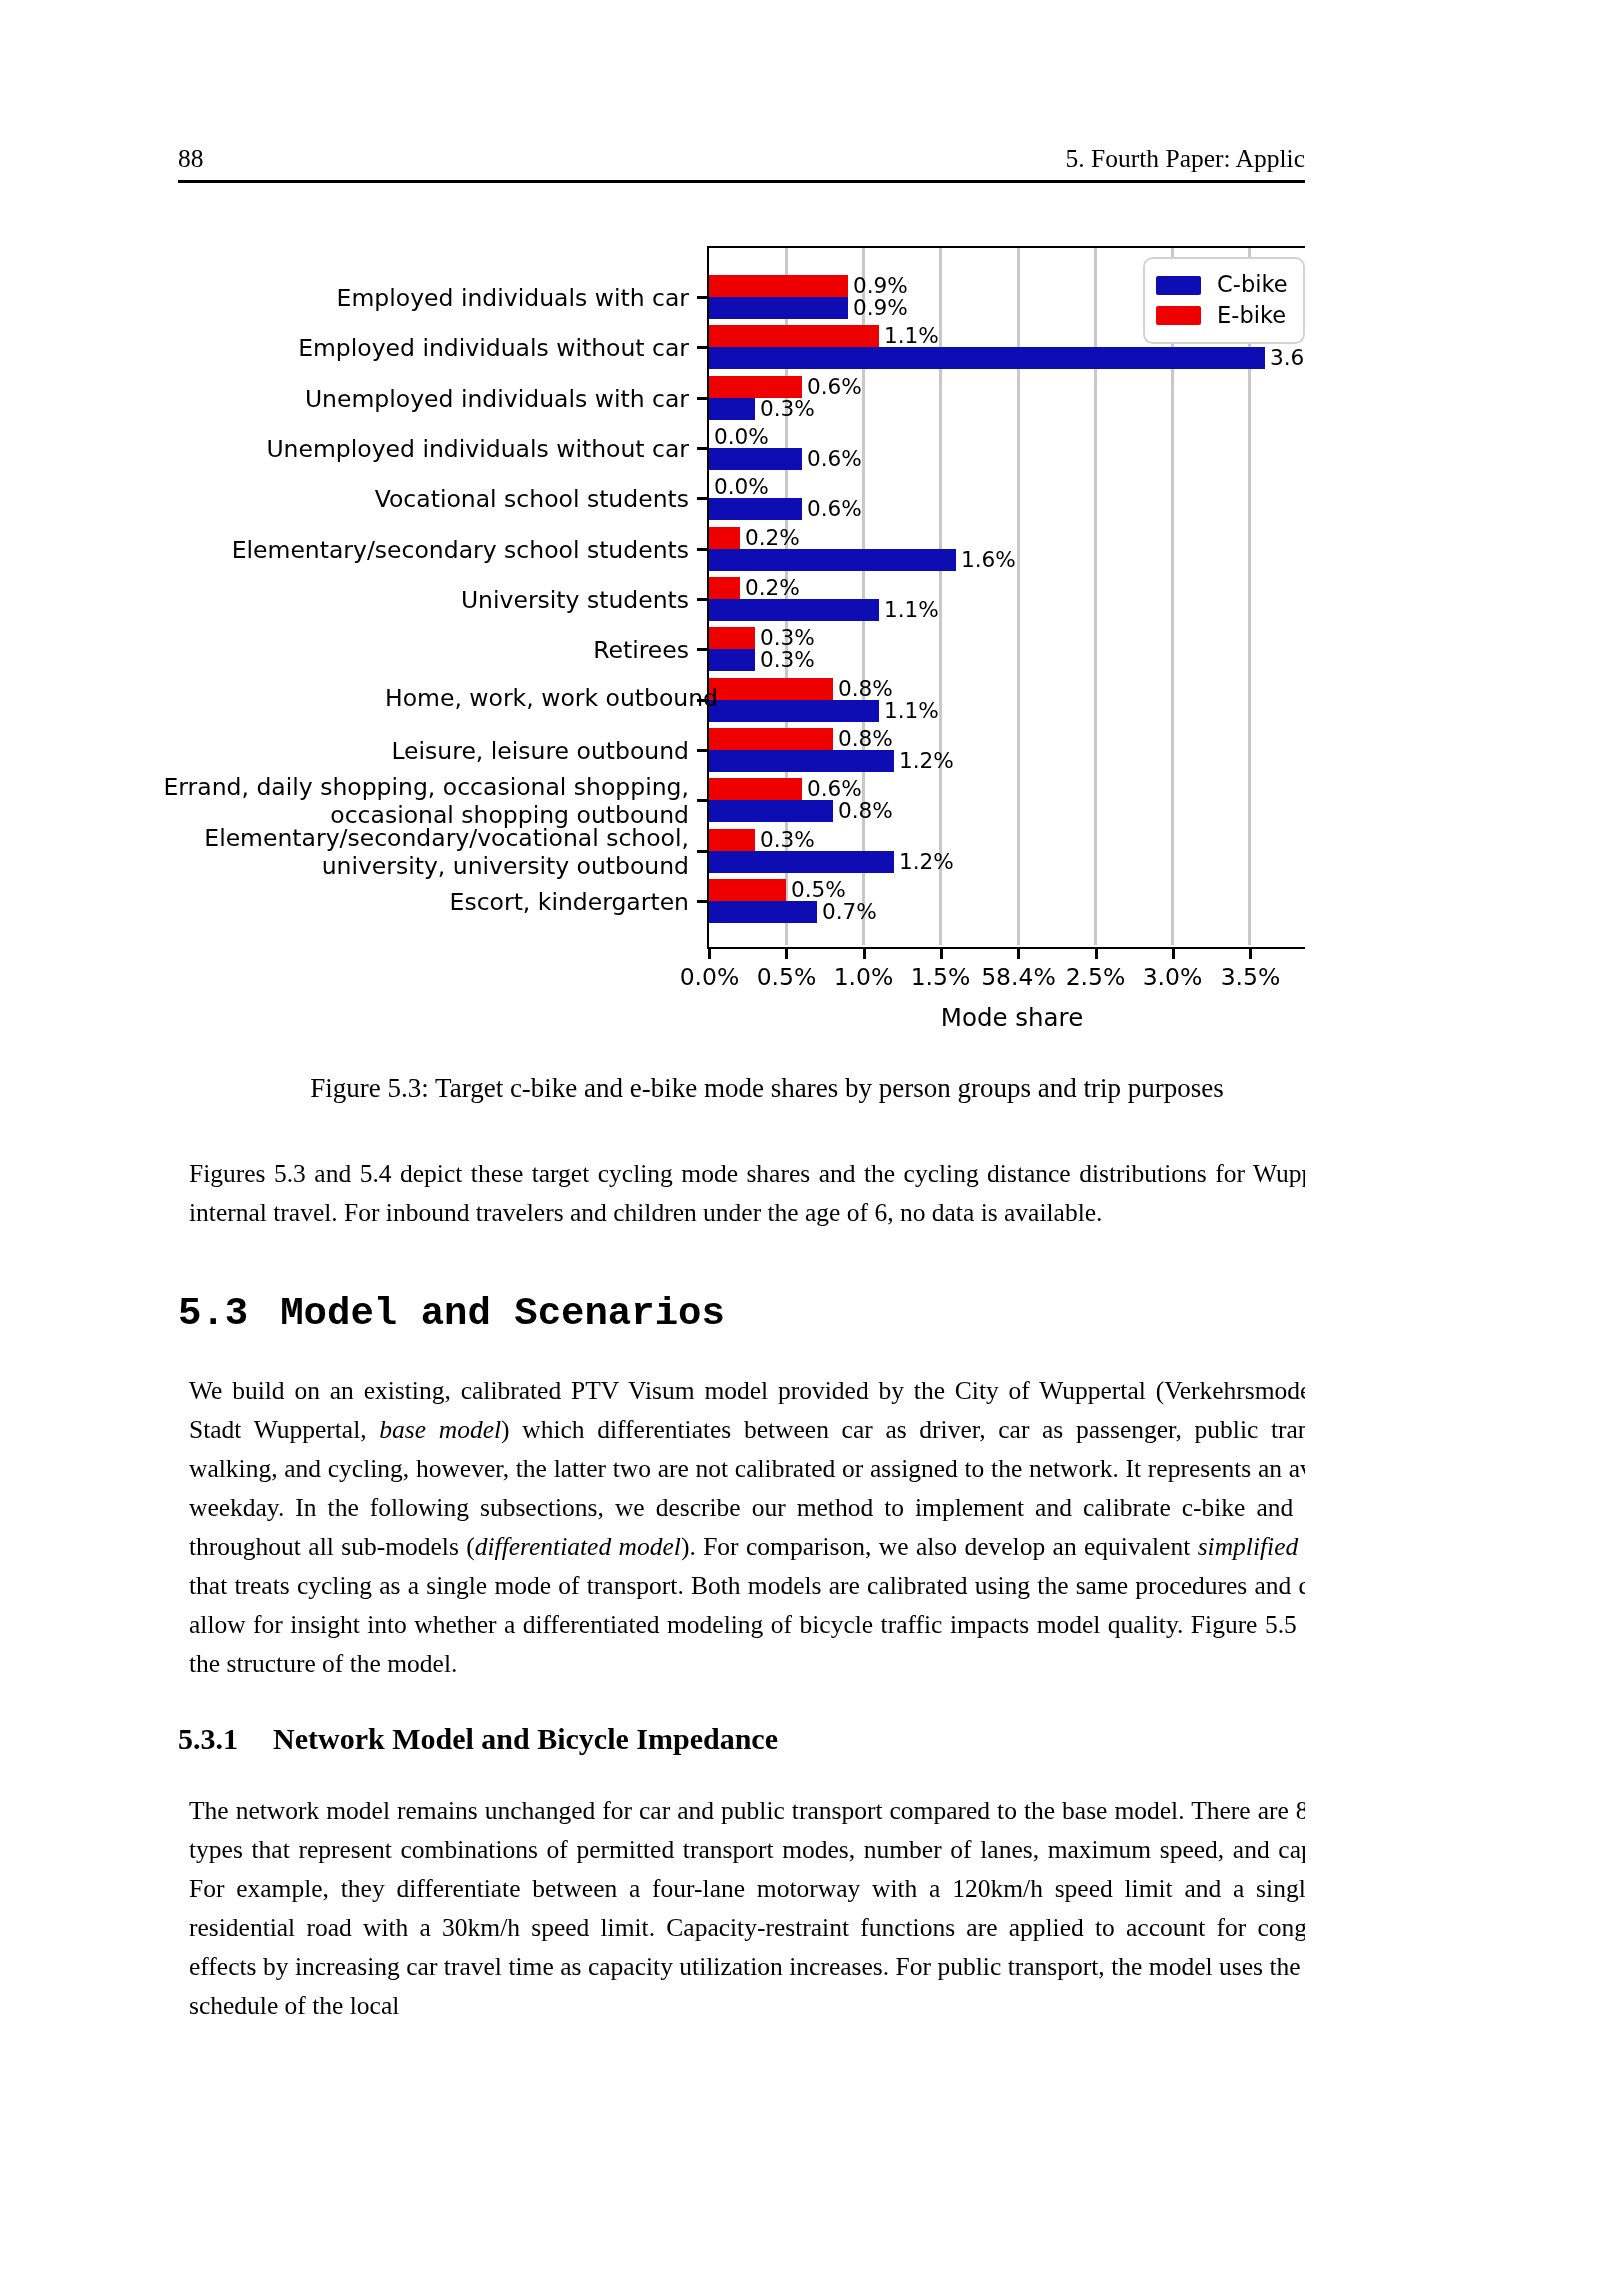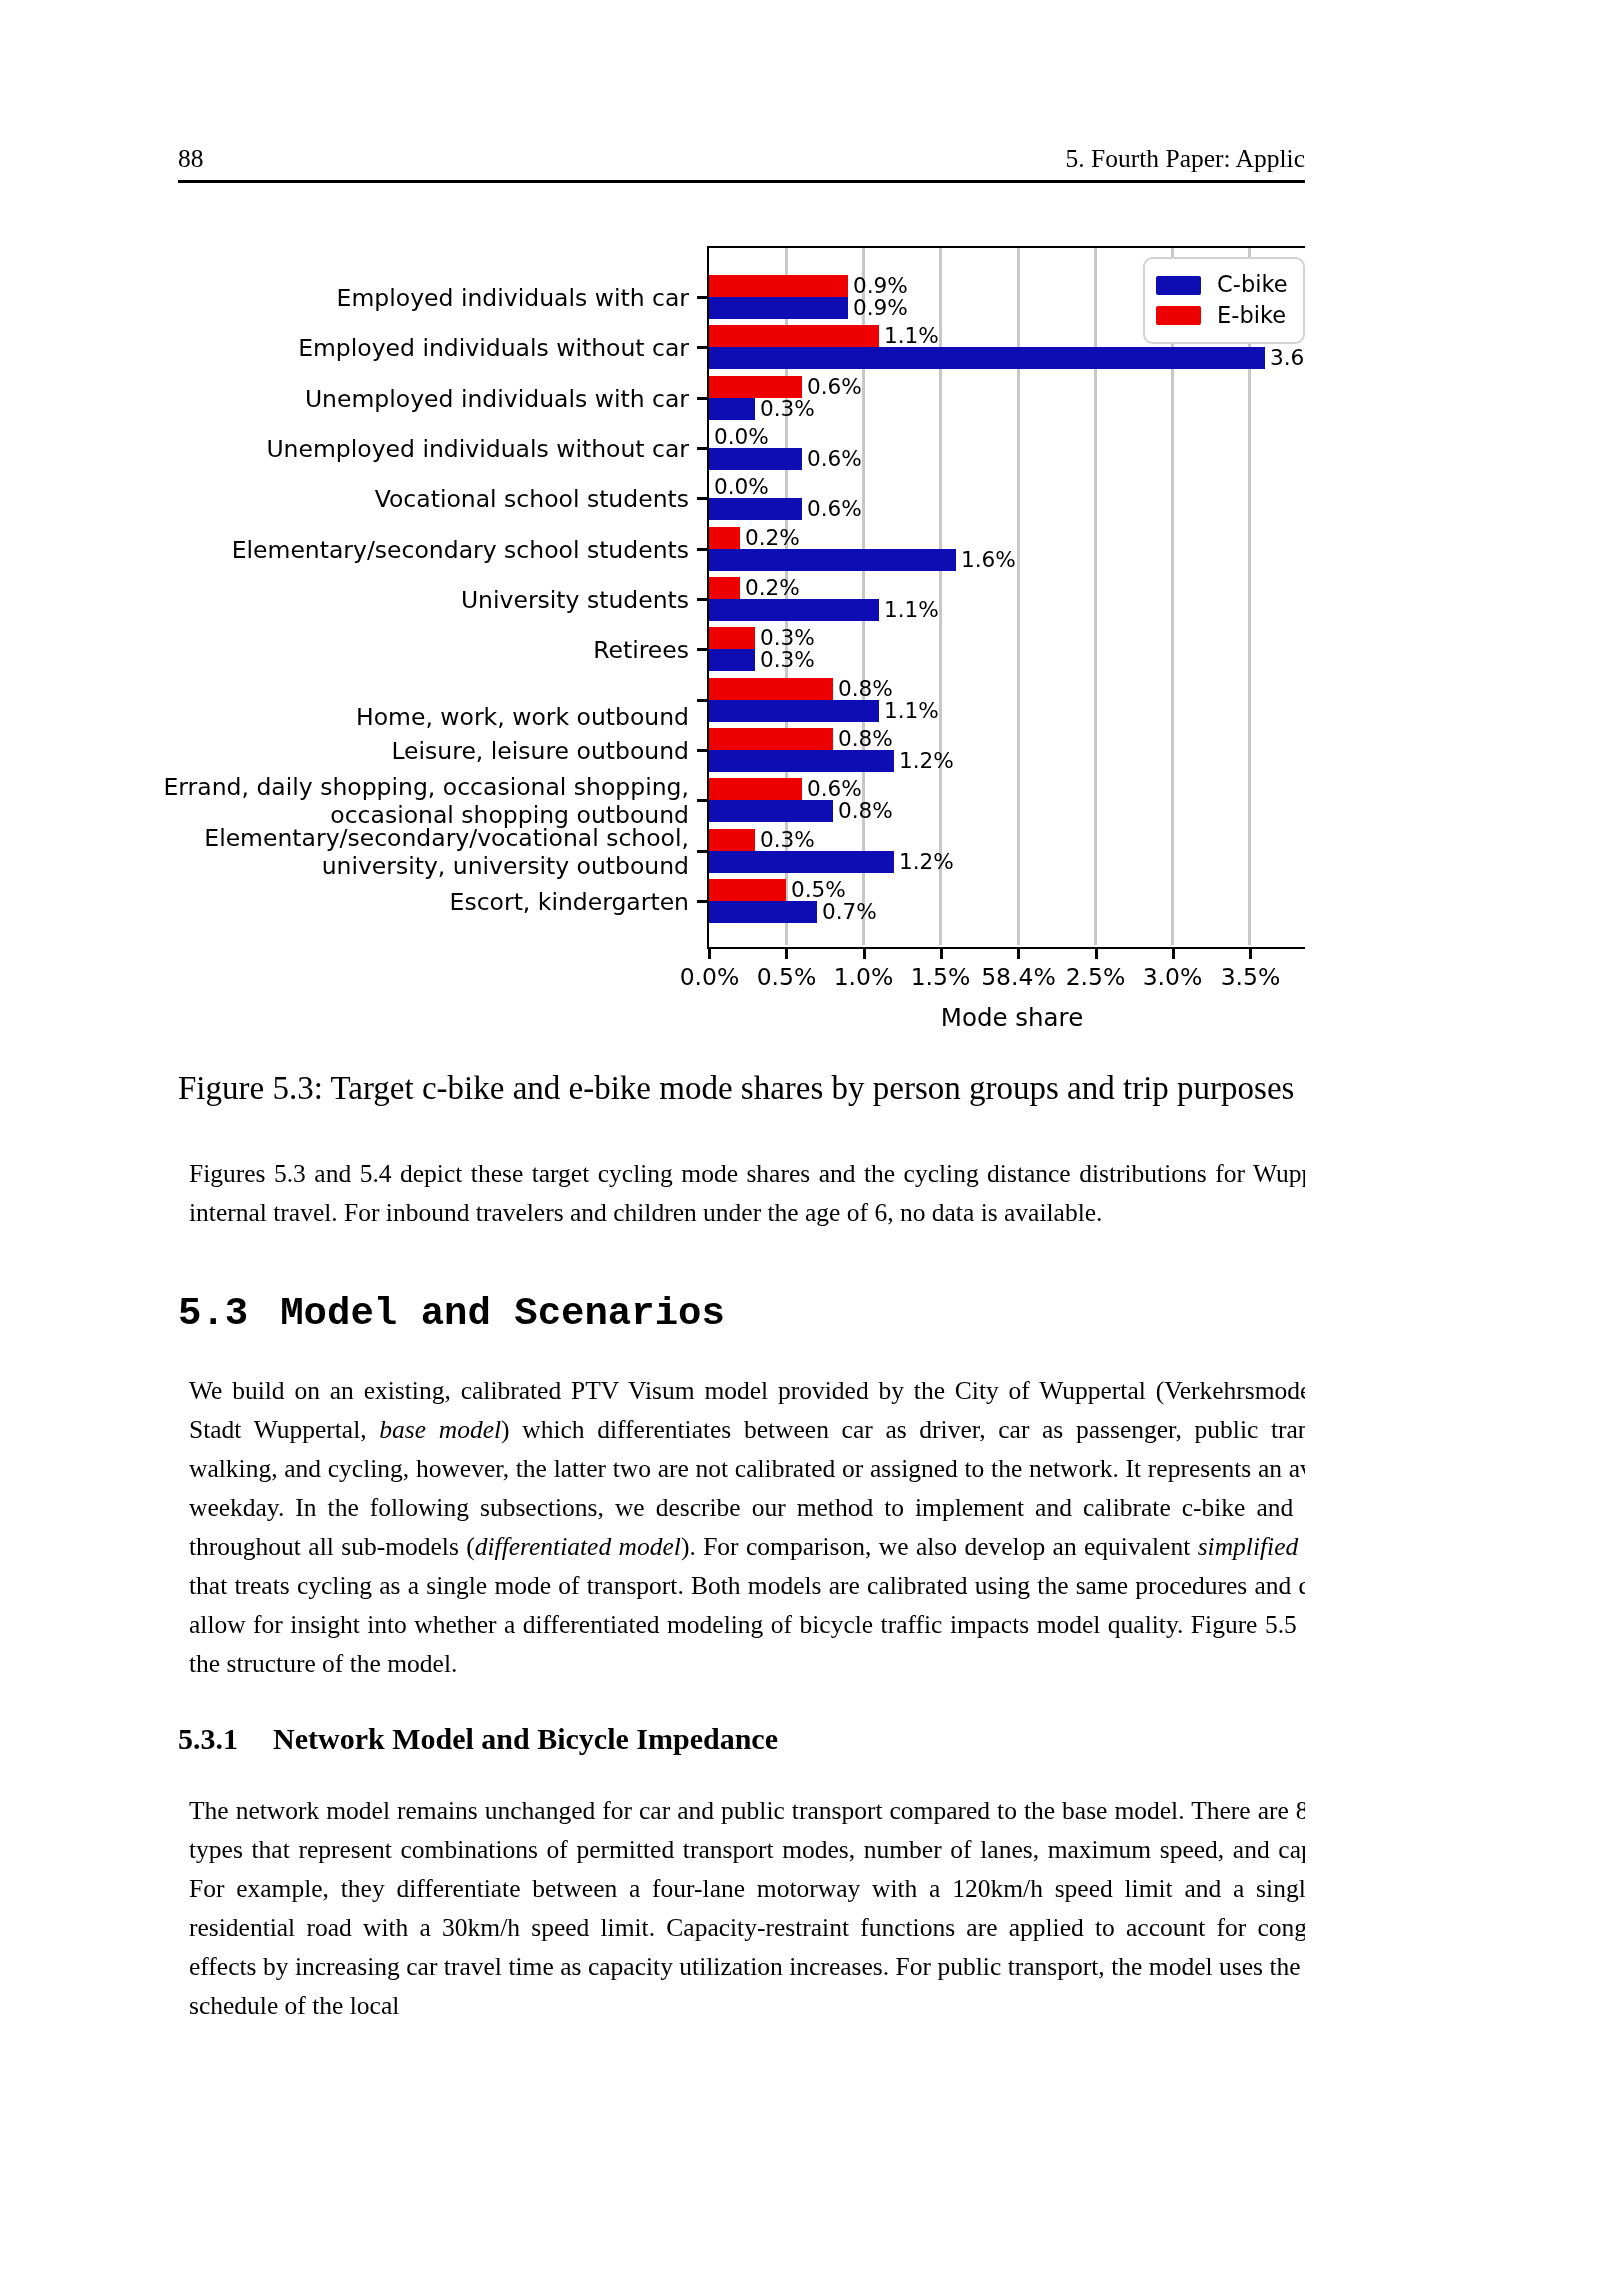--- a/index.html
+++ b/index.html
@@ -52,22 +52,22 @@
   .legend{
     position:absolute; top:8.8px; right:8.8px;
     background:#fff; border:2px solid #d3d3d3; border-radius:9.8px;
     padding:8.8px 15.7px 8.8px 11.8px; z-index:5;
   }
   .legend-row{display:flex; align-items:center; gap:15.7px; margin:4.9px 0;}
   .legend-swatch{width:45px; height:18.6px; border-radius:2px;}
   .legend-label{font-size:22.5px; line-height:25.5px;}
   
   .caption{
-    left:178px; top:1072px; width:1178px; 
-    font-size:33px; line-height:33px;
+    left:178px; top:1072px; width:1178px; text-align:center;
+    font-size:27px; line-height:33px;
   }
   .body-text{
     left:178px; width:1179px; margin:11px;
     font-size:25.5px; line-height:39px; text-align:justify;
   }
   .it{font-style:italic;}
   .h2{
     left:178px; top:1292px; display:flex; gap:32px;
     font-size:39px; font-weight:bold; line-height:45px;font-family:Liberation Mono, monospace;
   }
@@ -166,21 +166,21 @@
       <div class="cat-label" style="top: 449px;">Unemployed individuals without car</div>
       <div class="cat-tick" style="top: 447px;"></div>
       <div class="cat-label" style="top: 499px;">Vocational school students</div>
       <div class="cat-tick" style="top: 497px;"></div>
       <div class="cat-label" style="top: 550px;">Elementary/secondary school students</div>
       <div class="cat-tick" style="top: 548px;"></div>
       <div class="cat-label" style="top: 600px;">University students</div>
       <div class="cat-tick" style="top: 598px;"></div>
       <div class="cat-label" style="top: 650px;">Retirees</div>
       <div class="cat-tick" style="top: 648px;"></div>
-      <div class="cat-label" style="top: 717px;">Home, work, work outbound</div>
+      <div class="cat-label" style="top: 698px; padding-left: 29px;">Home, work, work outbound</div>
       <div class="cat-tick" style="top: 699px;"></div>
       <div class="cat-label" style="top: 751px;">Leisure, leisure outbound</div>
       <div class="cat-tick" style="top: 749px;"></div>
       <div class="cat-label" style="top: 801px;">Errand, daily shopping, occasional shopping,
 occasional shopping outbound</div>
       <div class="cat-tick" style="top: 799px;"></div>
       <div class="cat-label" style="top: 852px;">Elementary/secondary/vocational school,
 university, university outbound</div>
       <div class="cat-tick" style="top: 850px;"></div>
       <div class="cat-label" style="top: 902px;">Escort, kindergarten</div>

